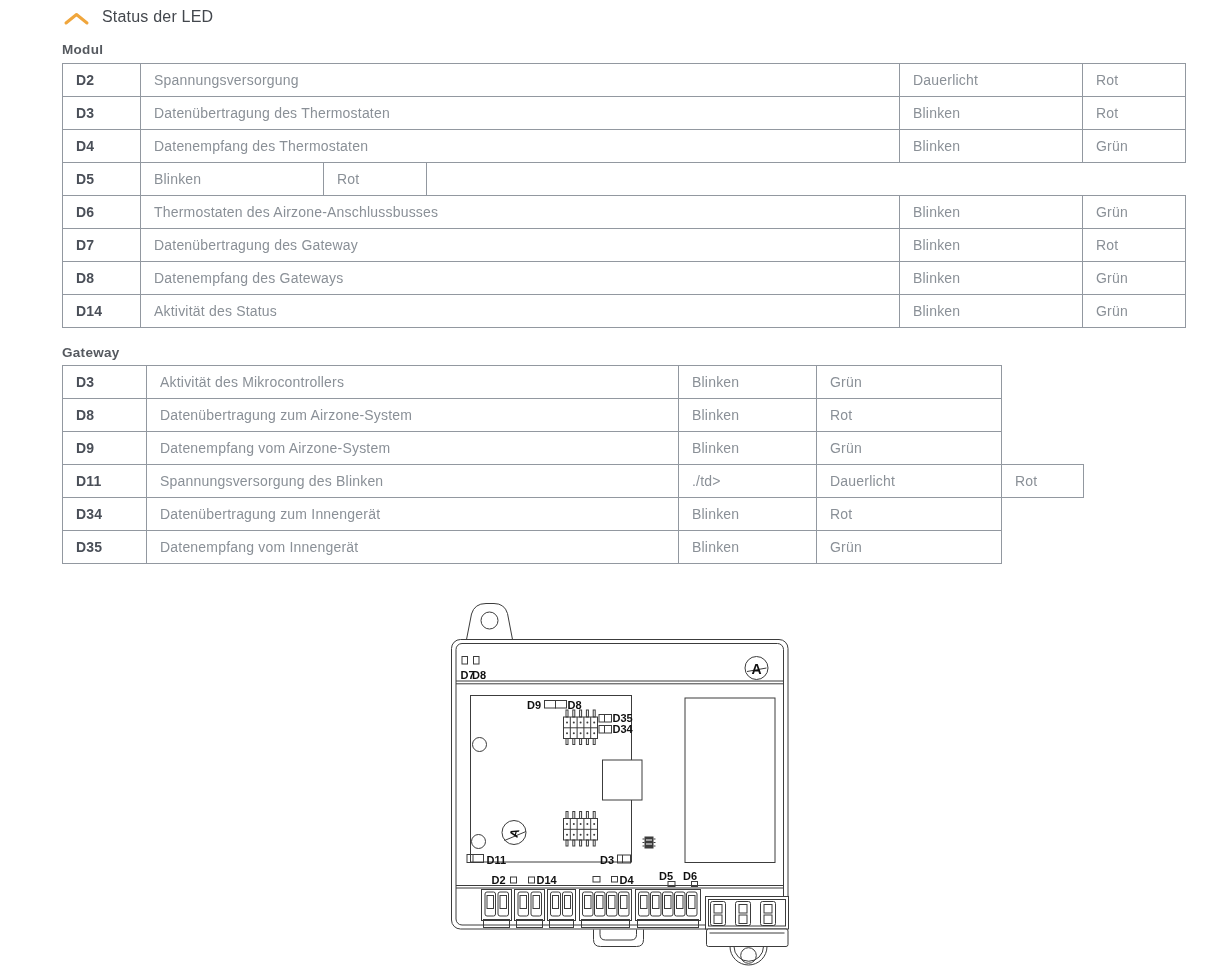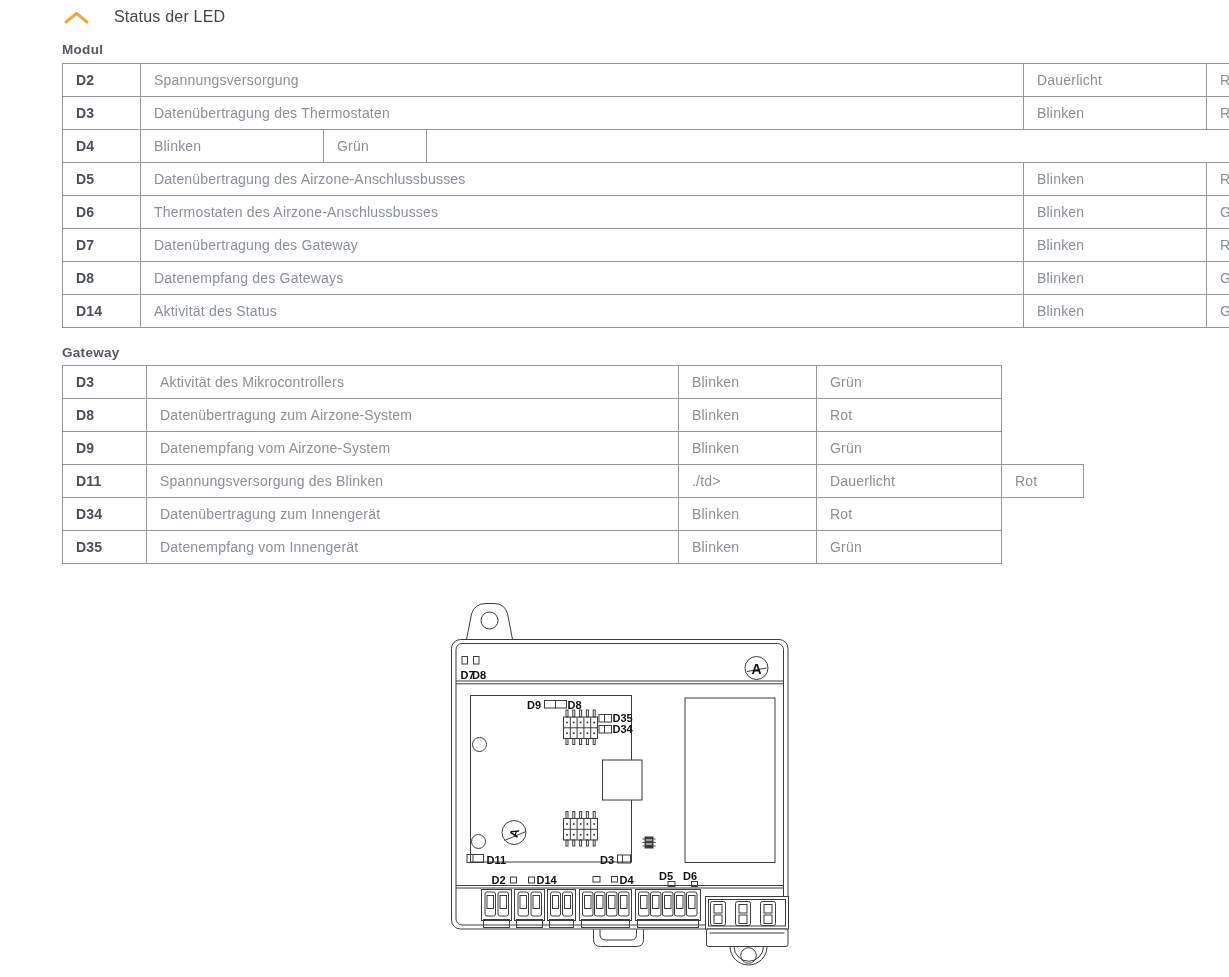--- a/index.html
+++ b/index.html
@@ -1,41 +1,41 @@
 <!DOCTYPE html>
 <html><head>
 <meta charset="utf-8">
 <style>
   html,body { margin:0; padding:0; background:#ffffff; }
   .page {
     position:relative; width:1229px; height:977px; overflow:hidden;
     font-family:"Liberation Sans", sans-serif; background:#fff;
   }
   
-  .section-header { position:absolute; left:63px; top:8px; display:flex; align-items:center; gap:24px; cursor:pointer; }
+  .section-header { position:absolute; left:63px; top:8px; display:flex; align-items:flex-end; gap:12px; cursor:pointer; }
   .section-title { font-size:16px; color:#43474d; letter-spacing:.2px; }
   
   .tbl-label { position:absolute; font-size:13.5px; font-weight:700; color:#55595f; letter-spacing:.3px; }
   #modul-label { left:62px; top:42px;text-align:right; }
   #gateway-label { left:62px; top:345px;text-align:center; }
   
   .tbl { position:absolute; }
   #modul-table { left:62px; top:63px; }
   #gateway-table { left:62px; top:365px; }
   .row { display:flex; }
   .row + .row { margin-top:-1px; }
   .cell {
     box-sizing:border-box; height:34px; line-height:32px;
     border:1px solid #9298a0; background:#fff;
     padding-left:13px; font-size:14px; letter-spacing:.2px;
     color:#8a9097; white-space:nowrap; overflow:hidden;
   }
   .cell + .cell { margin-left:-1px; }
   .cell.id { font-weight:700; color:#4a4f58; }
-  .m1{width:79px} .m2{width:884px} .m3{width:184px} .m4{width:104px}
+  .m1{width:79px} .m2{width:760px} .m3{width:184px} .m4{width:104px}
   .g1{width:85px} .g2{width:533px} .g3{width:139px} .g4{width:186px} .g5{width:83px}
   
   #pcb-svg { position:absolute; left:448px; top:598px; width:345px; height:379px; }
   #pcb-svg text { font-family:"Liberation Sans", sans-serif; }
 </style>
 </head>
 <body>
 
 <div class="page">
 
@@ -55,26 +55,26 @@
       <div class="cell m4">Rot</div>
     </div>
     <div class="row">
       <div class="cell id m1">D3</div>
       <div class="cell m2">Datenübertragung des Thermostaten</div>
       <div class="cell m3">Blinken</div>
       <div class="cell m4">Rot</div>
     </div>
     <div class="row">
       <div class="cell id m1">D4</div>
+      <div class="cell m2">Datenempfang des Thermostaten</div>
       <div class="cell m3">Blinken</div>
       <div class="cell m4">Grün</div>
     </div>
     <div class="row">
       <div class="cell id m1">D5</div>
-      <div class="cell m2">Datenübertragung des Airzone-Anschlussbusses</div>
       <div class="cell m3">Blinken</div>
       <div class="cell m4">Rot</div>
     </div>
     <div class="row">
       <div class="cell id m1">D6</div>
       <div class="cell m2">Thermostaten des Airzone-Anschlussbusses</div>
       <div class="cell m3">Blinken</div>
       <div class="cell m4">Grün</div>
     </div>
     <div class="row">

